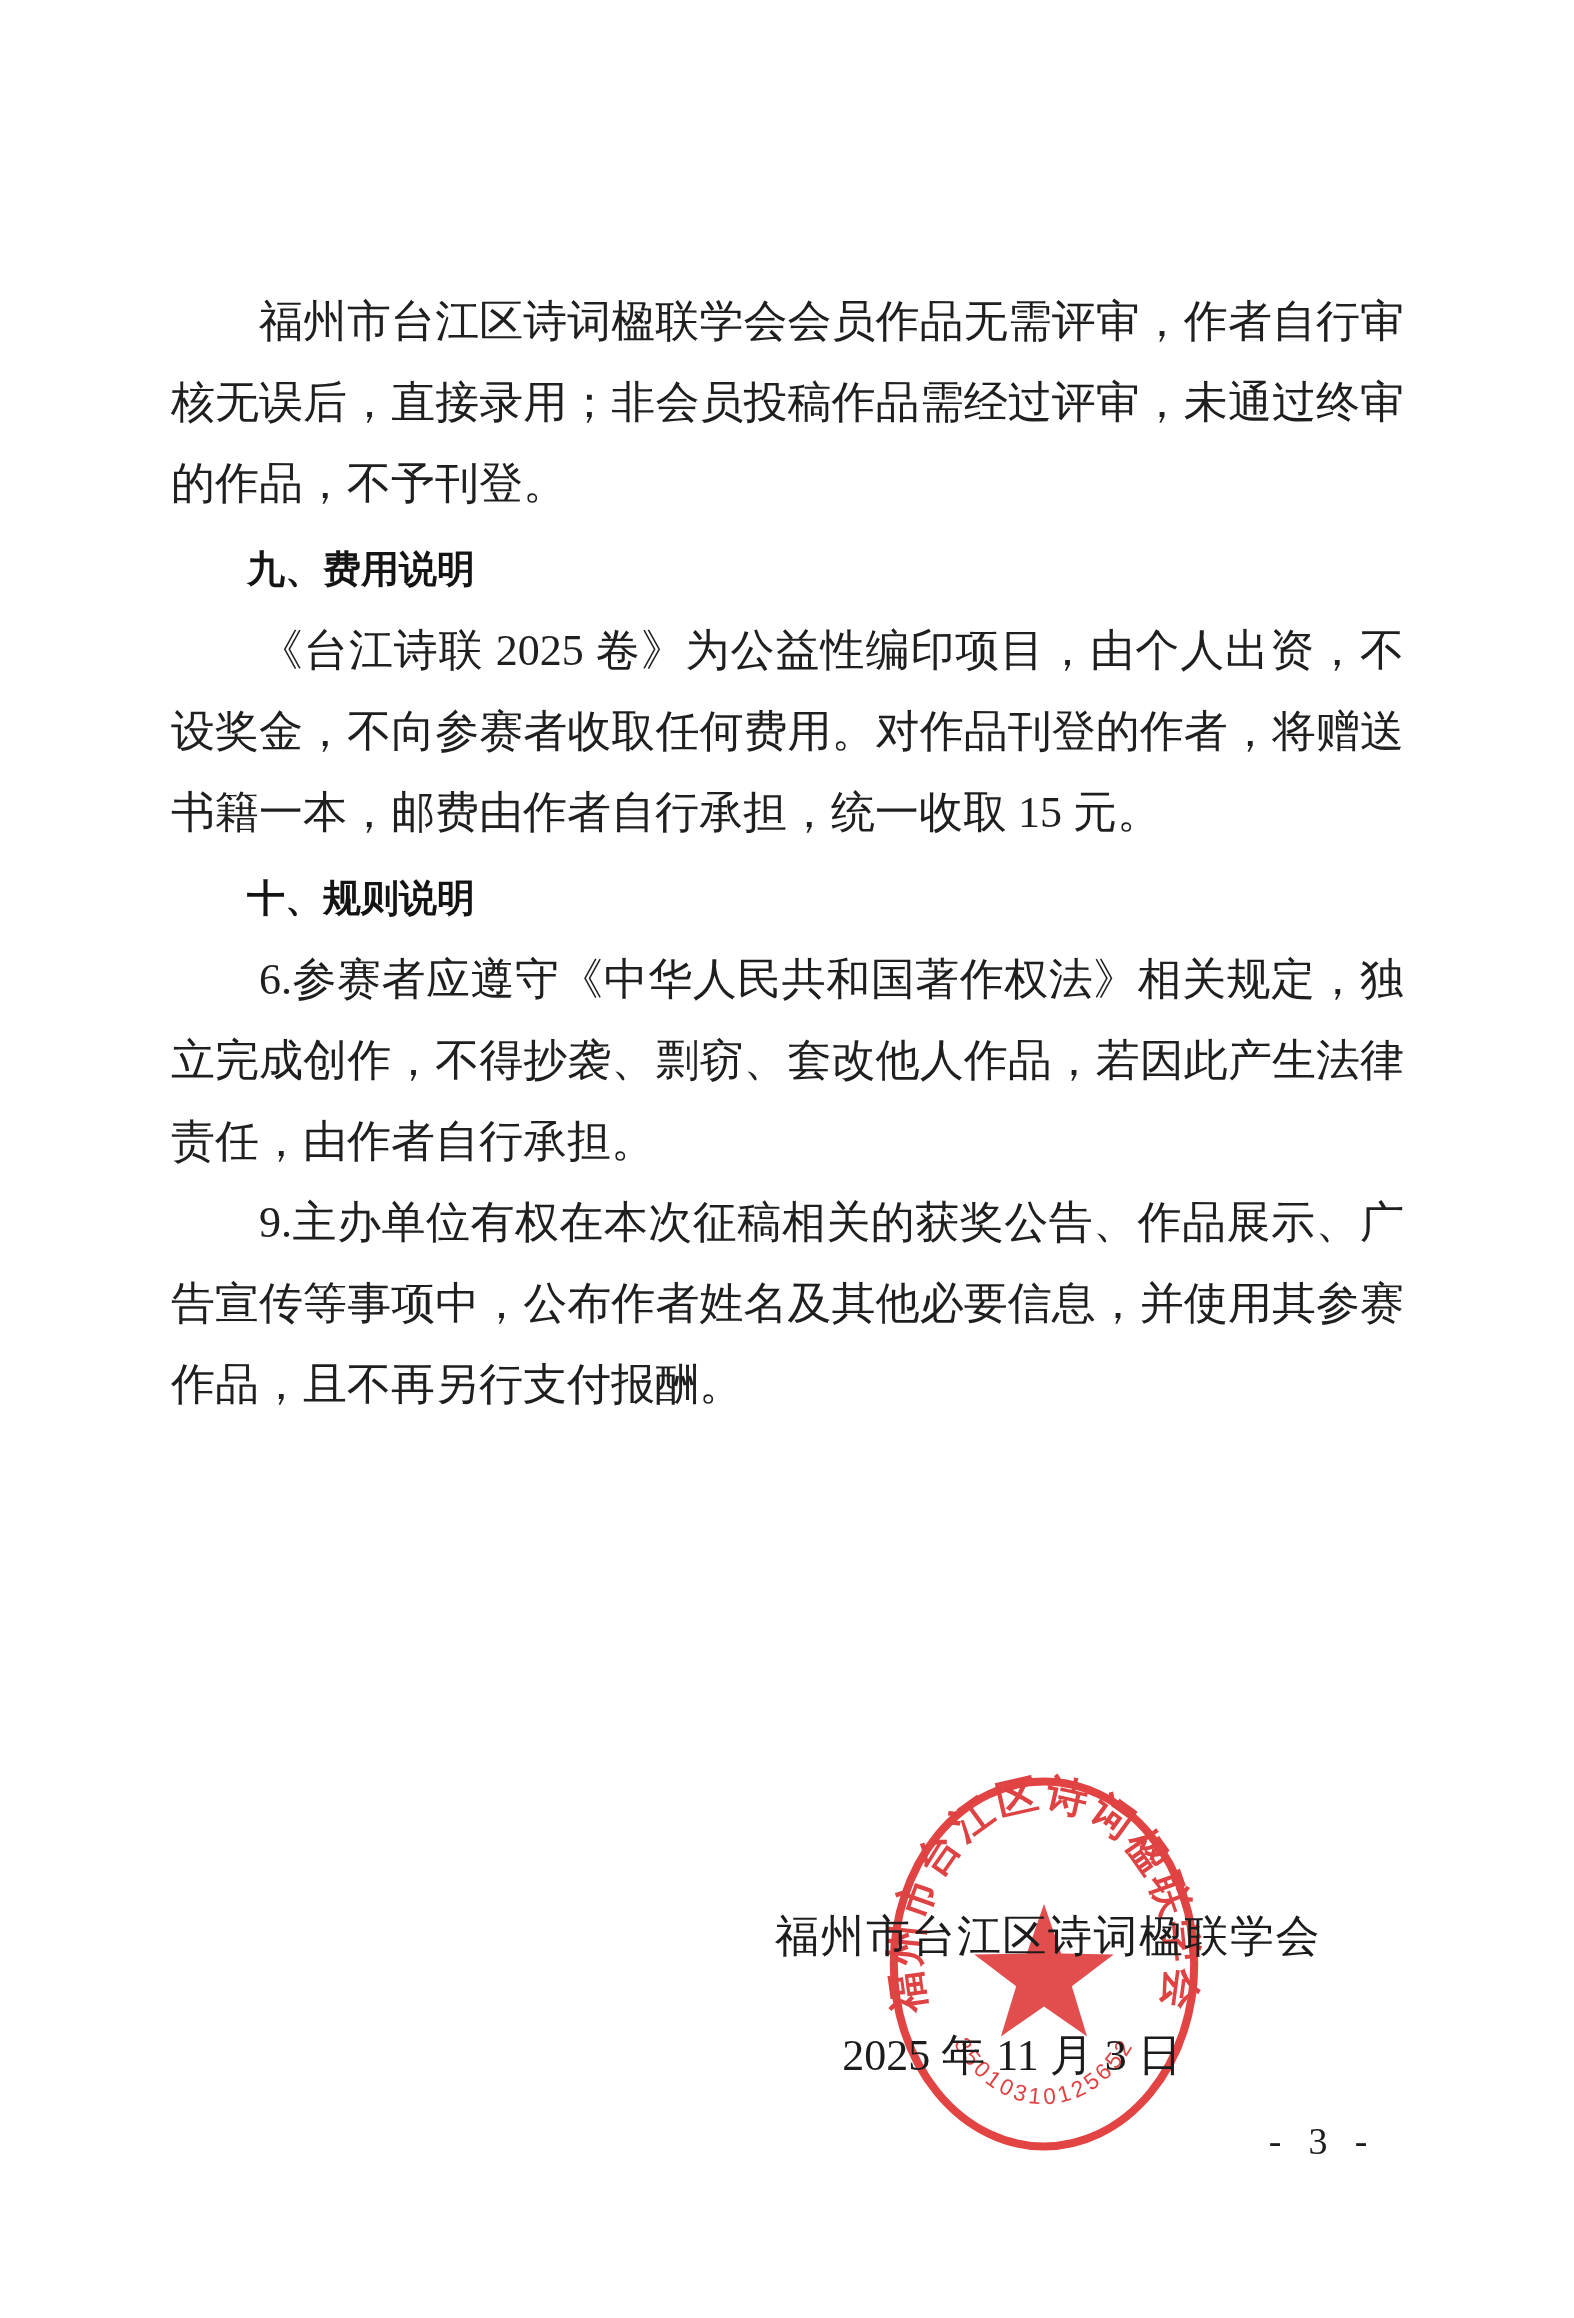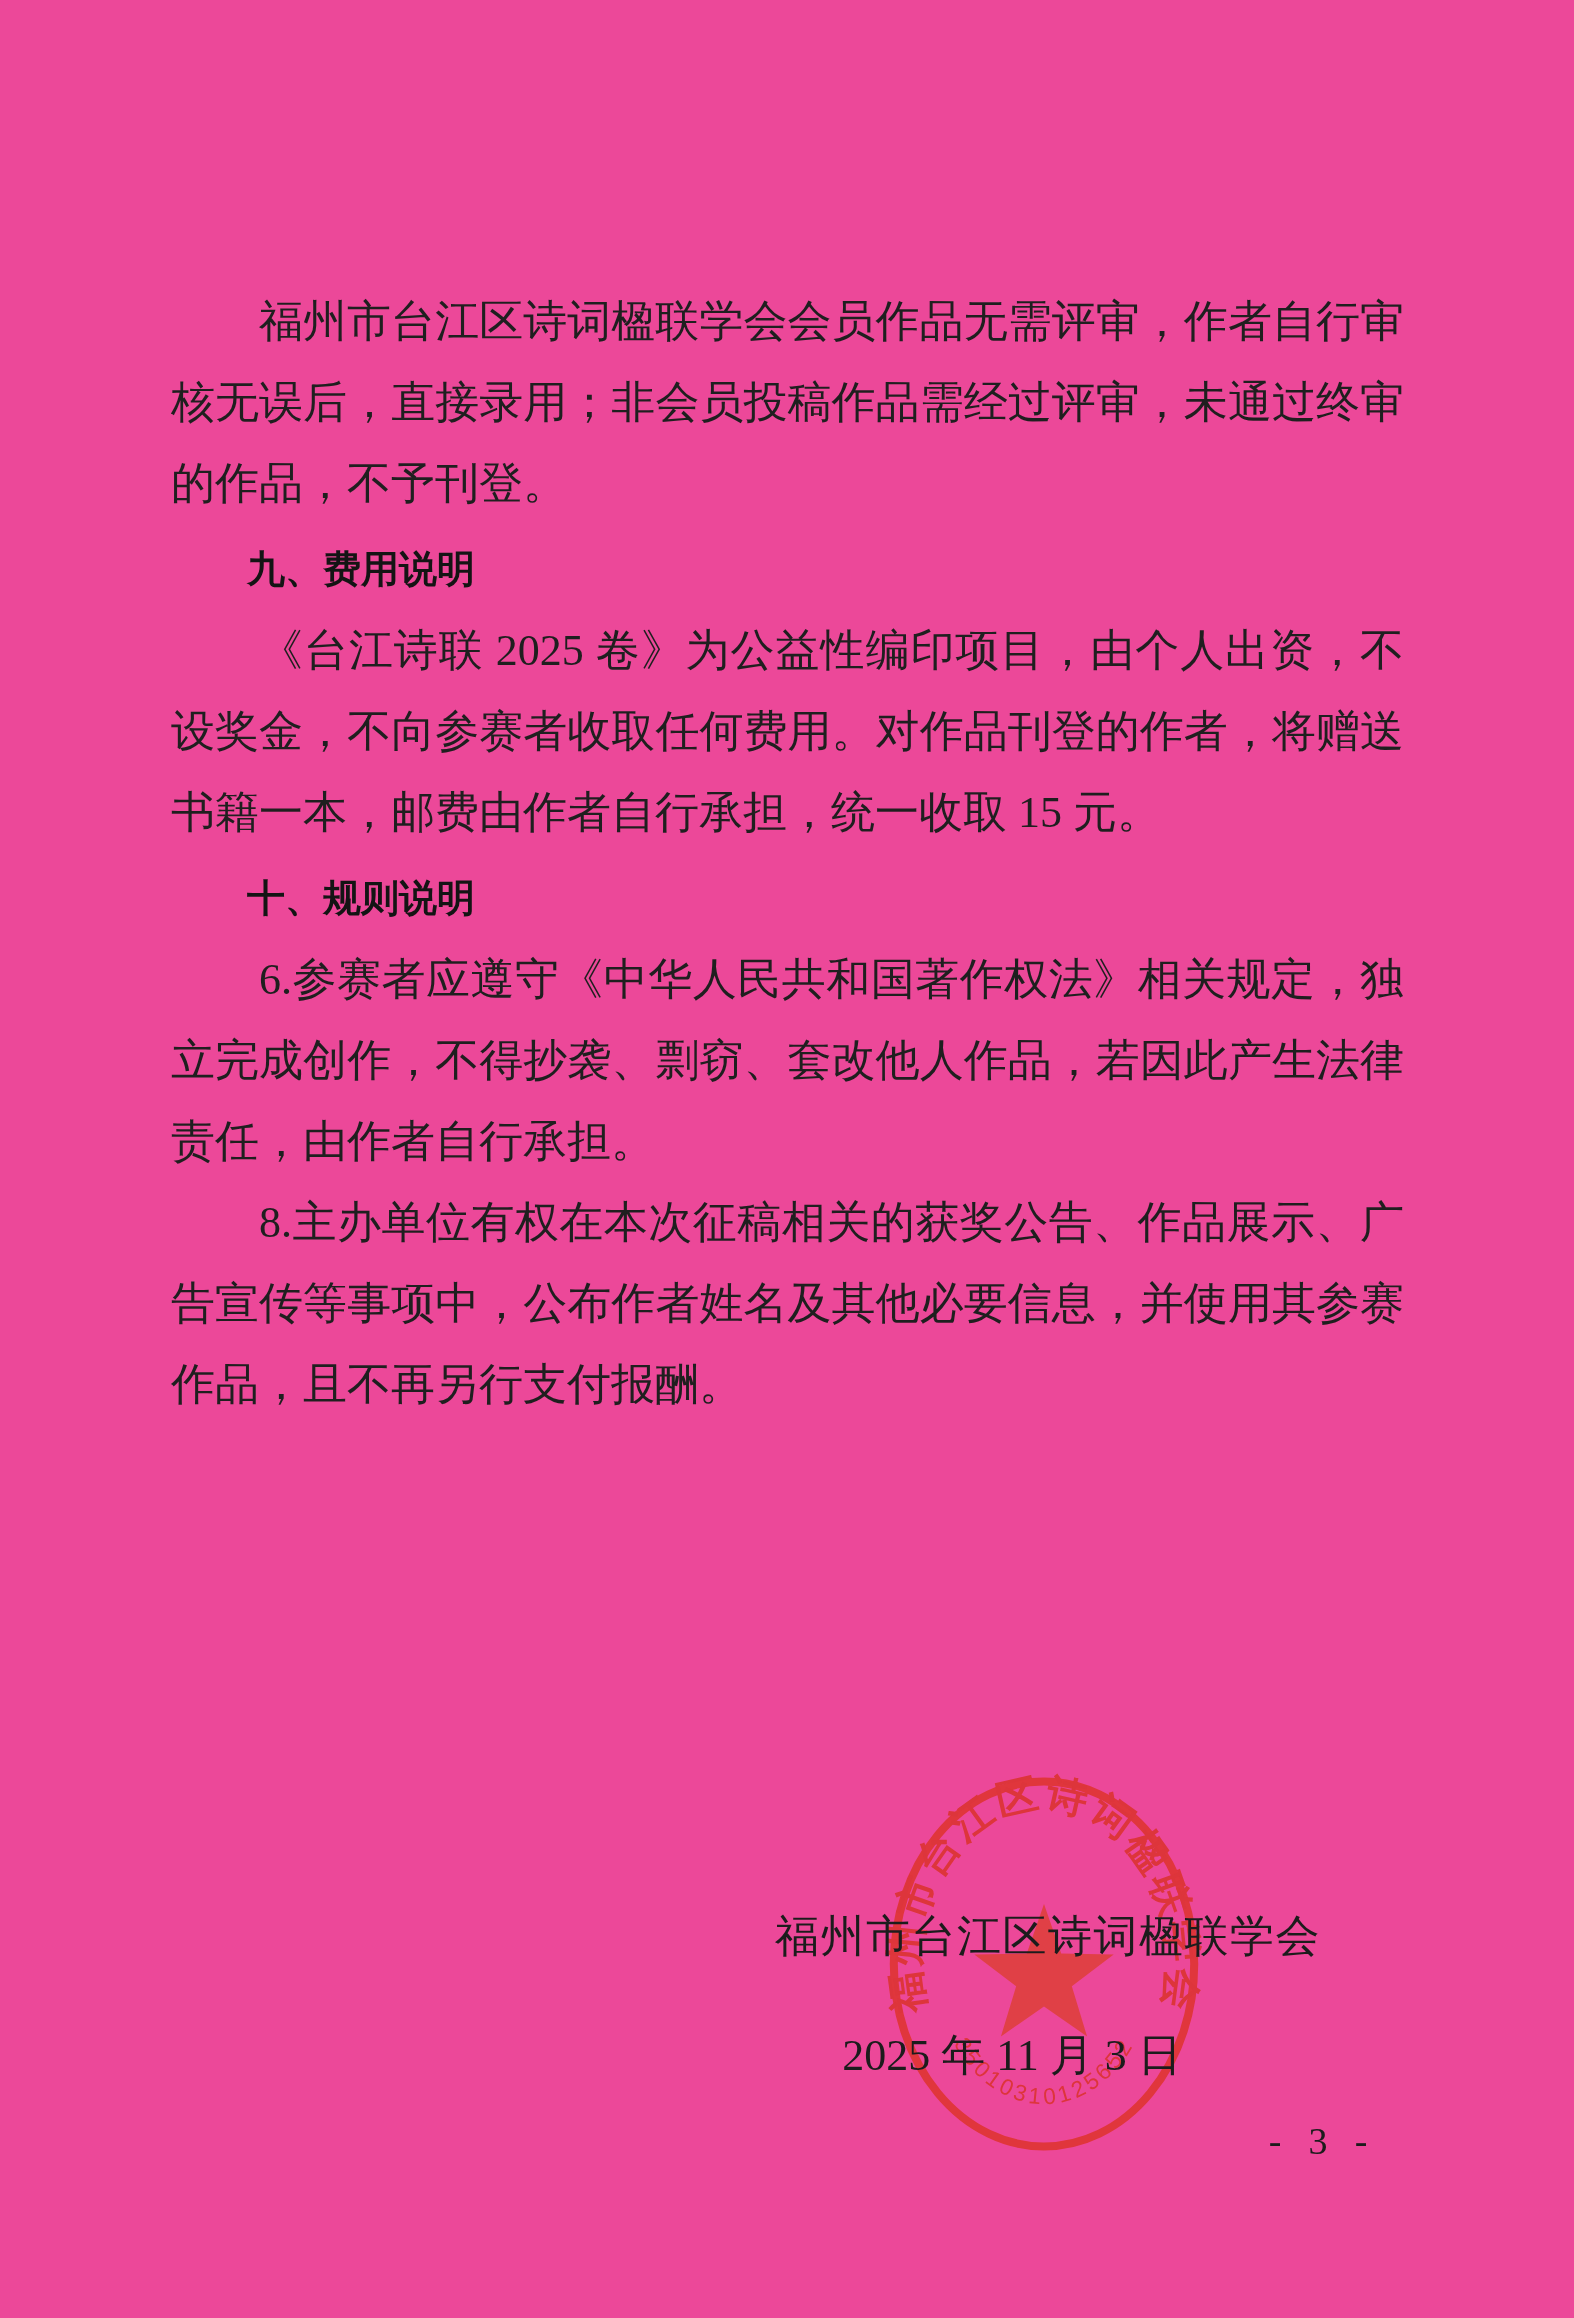--- a/index.html
+++ b/index.html
@@ -6,21 +6,21 @@
   html, body {
     margin: 0;
     padding: 0;
     background: #e8e8e8;
   }
   .page {
     position: relative;
     width: 1574px;
     height: 2319px;
     margin: 0 auto;
-    background: #ec4899;
+    background: #ffffff;
     overflow: hidden;
     font-family: "Liberation Serif", serif;
     color: #1f1f1f;
   }
   
   .body-text {
     position: absolute;
     left: 171px;
     top: 281px;
     width: 1233px;
@@ -107,21 +107,21 @@
 <body>
 
 <div class="page">
 
   <div class="body-text">
     <p>福州市台江区诗词楹联学会会员作品无需评审，作者自行审核无误后，直接录用；非会员投稿作品需经过评审，未通过终审的作品，不予刊登。</p>
     <h2 class="heading">九、费用说明</h2>
     <p>《台江诗联 2025 卷》为公益性编印项目，由个人出资，不设奖金，不向参赛者收取任何费用。对作品刊登的作者，将赠送书籍一本，邮费由作者自行承担，统一收取 15 元。</p>
     <h2 class="heading">十、规则说明</h2>
     <p>6.参赛者应遵守《中华人民共和国著作权法》相关规定，独立完成创作，不得抄袭、剽窃、套改他人作品，若因此产生法律责任，由作者自行承担。</p>
-    <p>8.主办单位有权在本次征稿相关的获奖公告、作品展示、广告宣传等事项中，公布作者姓名及其他必要信息，并使用其参赛作品，且不再另行支付报酬。</p>
+    <p>9.主办单位有权在本次征稿相关的获奖公告、作品展示、广告宣传等事项中，公布作者姓名及其他必要信息，并使用其参赛作品，且不再另行支付报酬。</p>
   </div>
 
   <div class="seal">
     <svg viewBox="0 0 434 524" width="318" height="384">
       <ellipse cx="217" cy="262" rx="205" ry="249" fill="none" stroke="#e03535" stroke-width="11"></ellipse>
       <path id="sealArcTop" d="M 63 351 A 170 212 0 1 1 371 351" fill="none"></path>
       <path id="sealArcBottom" d="M 87 357 A 150 192 0 0 0 347 357" fill="none"></path>
       <text class="seal-arc-text" text-anchor="middle">
         <textPath href="#sealArcTop" startOffset="50%">福州市台江区诗词楹联学会</textPath>
       </text>

